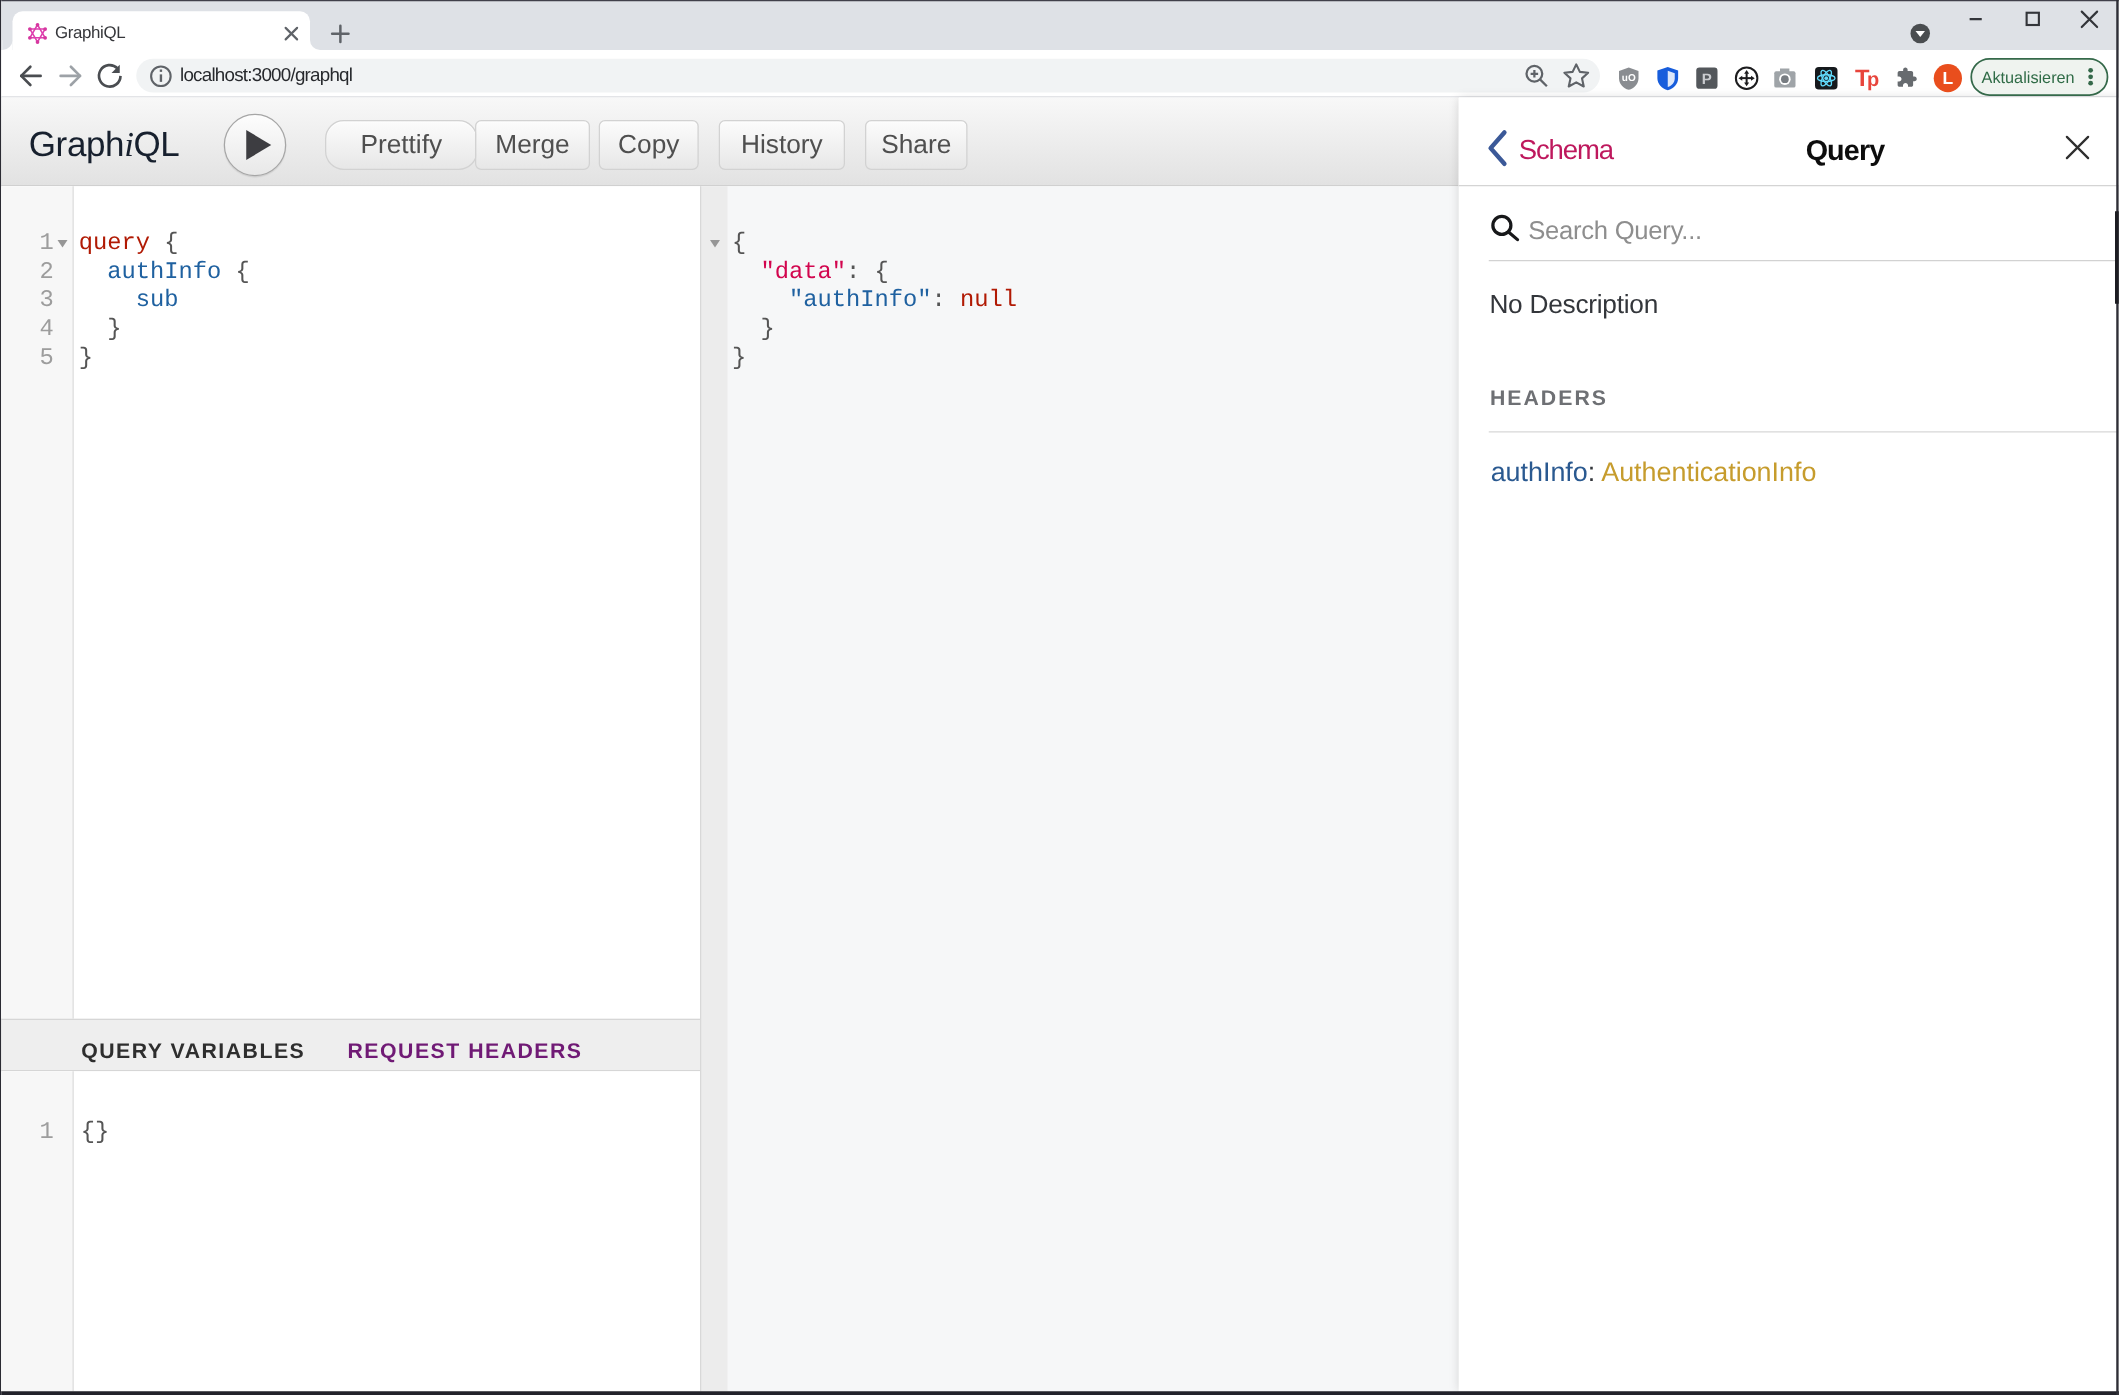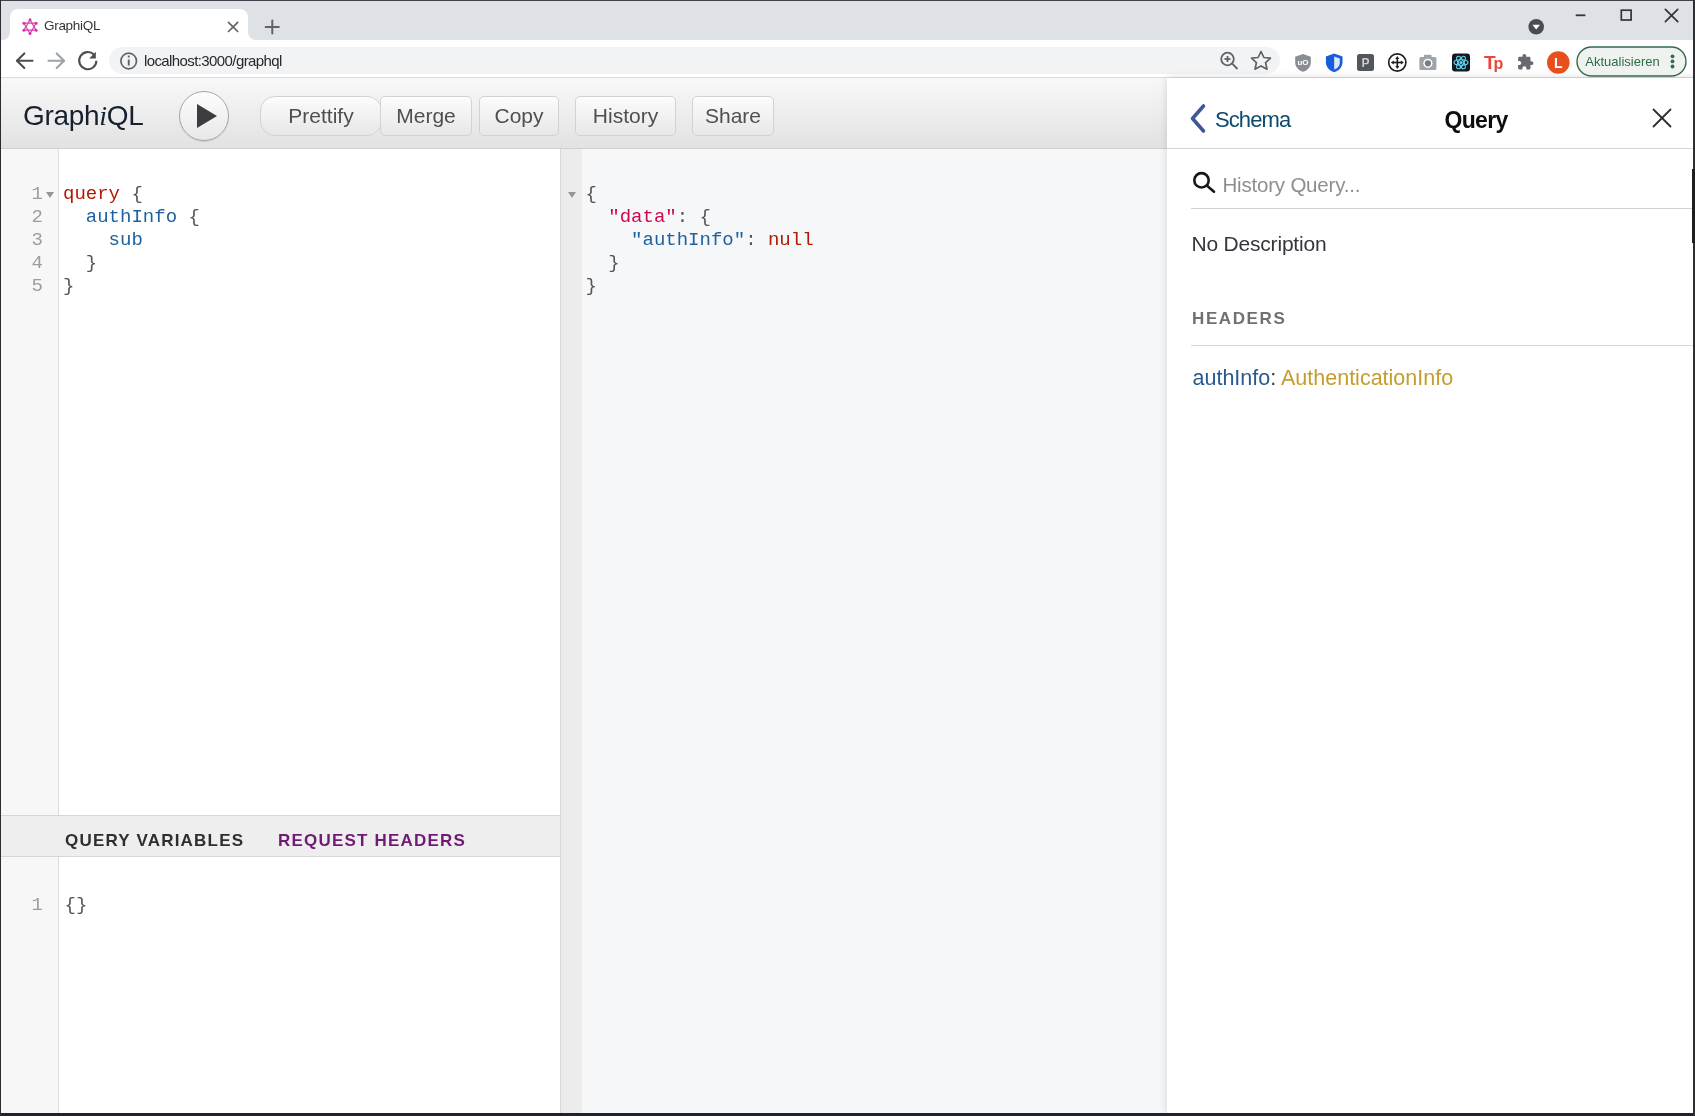--- a/index.html
+++ b/index.html
@@ -57,21 +57,21 @@
   .prop { color:#1F61A0; }
   .def { color:#D2054E; }
   .fold { position:absolute; width:0; height:0; border-top:6px solid #969696;
     border-left:4.5px solid transparent; border-right:4.5px solid transparent; }
   
   #docs { left:1166px; top:78px; width:529px; height:1035px; background:#fff;
     box-shadow:0 0 8px rgba(0,0,0,0.15); }
   #dochead { left:1166px; top:78px; width:529px; height:71px; background:#fff;
     border-bottom:1px solid #d4d4d4; }
   #schema { left:1214px; top:106px; height:28px; line-height:28px; font-size:22px;
-    letter-spacing:-0.9px; color:#0c4a6e; }
+    letter-spacing:-0.9px; color:#be185d; }
   #doctitle { left:1370px; top:106px; width:210px; height:28px; line-height:28px;
     font-size:23px; letter-spacing:-0.7px; font-weight:bold; color:#0d0d0d; text-align:center; }
   #searchph { left:1221.5px; top:171px; height:27px; line-height:27px;
     font-size:20.5px; letter-spacing:-0.2px; color:#8e8e8e; }
   #searchline { left:1190px; top:208px; width:505px; height:1px; background:#d2d2d2; }
   #nodesc { left:1190.5px; top:230px; height:27px; line-height:27px; font-size:21px;
     letter-spacing:-0.2px; color:#33363b; }
   #fields { left:1191px; top:310px; height:18px; line-height:18px; font-size:17px;
     font-weight:bold; letter-spacing:1.6px; color:#6e7074; }
   #fieldsline { left:1190px; top:345px; width:505px; height:1px; background:#d8d8d8; }
@@ -141,21 +141,21 @@
   <div class="abs" id="rh">REQUEST HEADERS</div>
   <div class="abs" id="varspane"></div>
   <div class="gutter" style="top:857px;height:256px;"></div>
   <div class="nums" style="left:0;top:894px;">1</div>
   <div class="code" style="left:63.5px;top:894px;">{}</div>
 
   <div class="abs" id="docs"></div>
   <div class="abs" id="dochead"></div>
   <div class="abs" id="schema">Schema</div>
   <div class="abs" id="doctitle">Query</div>
-  <div class="abs" id="searchph">History Query...</div>
+  <div class="abs" id="searchph">Search Query...</div>
   <div class="abs" id="searchline"></div>
   <div class="abs" id="nodesc">No Description</div>
   <div class="abs" id="fields">HEADERS</div>
   <div class="abs" id="fieldsline"></div>
   <div class="abs" id="fieldrow"><span style="color:#2a5990;">authInfo</span><span style="color:#33363b;">: </span><span style="color:#c69c2d;">AuthenticationInfo</span></div>
   <div class="abs" id="bottombar"></div>
   <div class="abs" id="rightedge"></div>
   <div class="abs" id="docthumb"></div>
 
   <svg class="abs" style="left:0;top:0;" width="1695" height="78" viewBox="0 0 1695 78">

